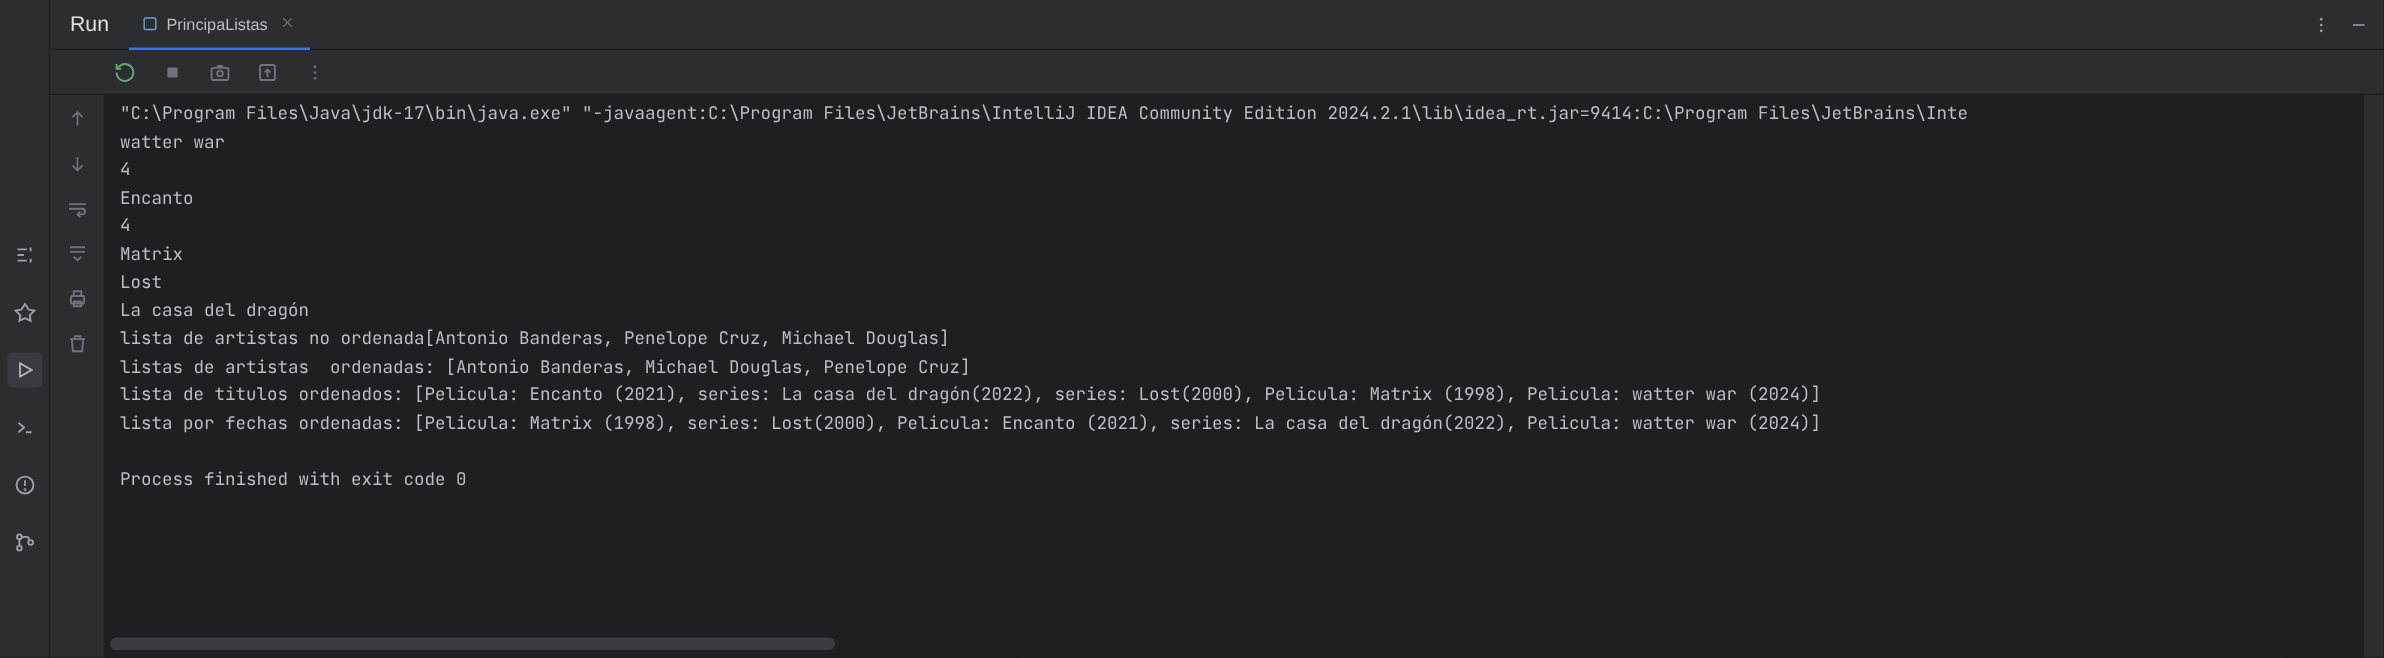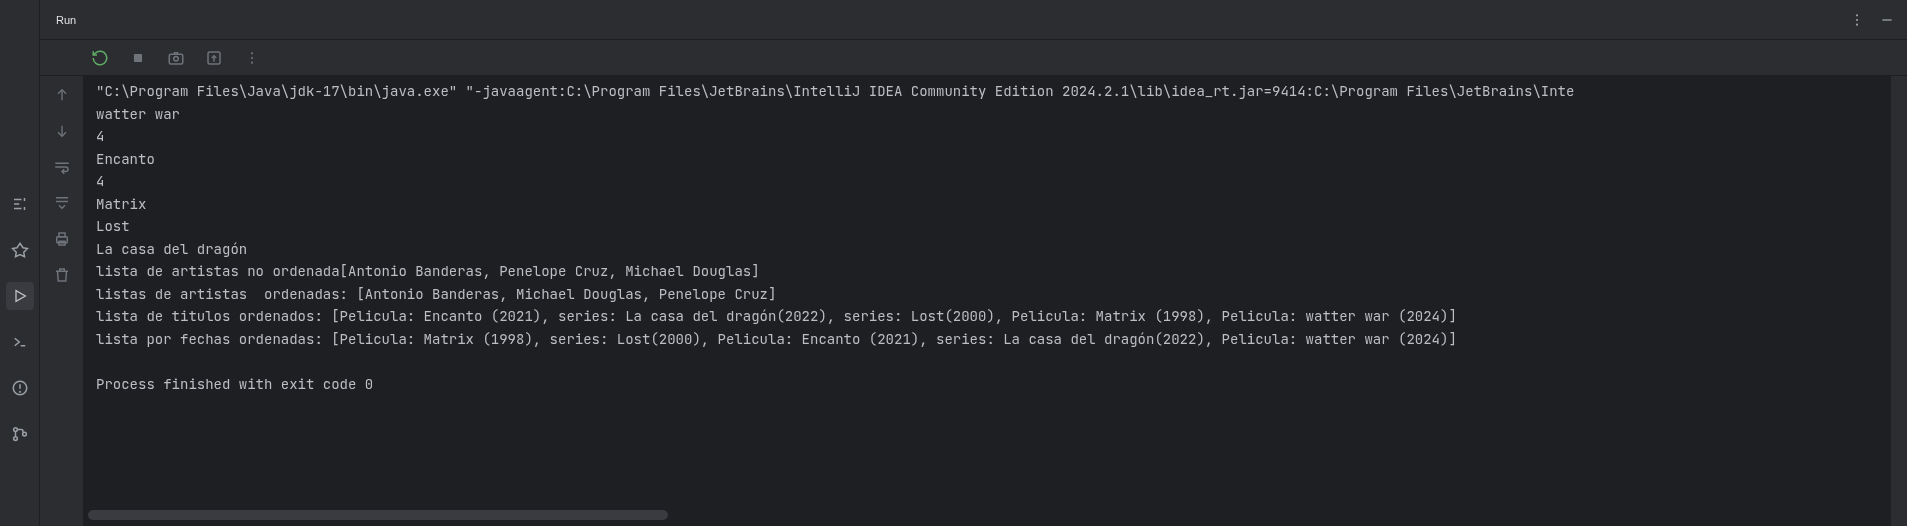--- a/index.html
+++ b/index.html
@@ -43,21 +43,21 @@
       border-bottom: 1px solid #1e1f22;
       display: flex;
       align-items: center;
       padding-left: 12px;
       gap: 4px;
     }
     .tab-title {
       font-weight: 500;
       padding: 0 12px 0 4px;
       color: #dfe1e5;
-      font-size: 11px;
+      font-size: 17px;
     }
     .tab-item {
       display: flex;
       align-items: center;
       height: 40px;
       padding: 0 10px;
       gap: 6px;
       color: #bcbec4;
       border-bottom: 2px solid #3574f0;
       margin-bottom: -1px;
@@ -177,20 +177,34 @@
         <circle cx="6" cy="18" r="2.5"></circle>
         <circle cx="18" cy="12" r="2.5"></circle>
         <path d="M6 8.5v7M8 6h6a2 2 0 0 1 2 2v2"></path>
       </svg>
   </div>
 </div>
 
 <div class="main">
   <div class="tab-bar">
     <div class="tab-title">Run</div>
+    <div class="tab-item">
+      <span class="file-icon">
+        <svg width="14" height="14" viewBox="0 0 24 24" fill="none" stroke="currentColor" stroke-width="2">
+            <rect x="4" y="4" width="16" height="16" rx="2"></rect>
+          </svg>
+      </span>
+      <span>PrincipaListas</span>
+      <span class="tab-close">
+        <svg width="12" height="12" viewBox="0 0 24 24" fill="none" stroke="currentColor" stroke-width="2">
+            <line x1="5" y1="5" x2="19" y2="19"></line>
+            <line x1="19" y1="5" x2="5" y2="19"></line>
+          </svg>
+      </span>
+    </div>
     <div class="tab-spacer"></div>
     <div class="tab-actions">
       <span>
         <svg width="16" height="16" viewBox="0 0 24 24" fill="currentColor">
             <circle cx="12" cy="5" r="1.6"></circle>
             <circle cx="12" cy="12" r="1.6"></circle>
             <circle cx="12" cy="19" r="1.6"></circle>
           </svg>
       </span>
       <span>

